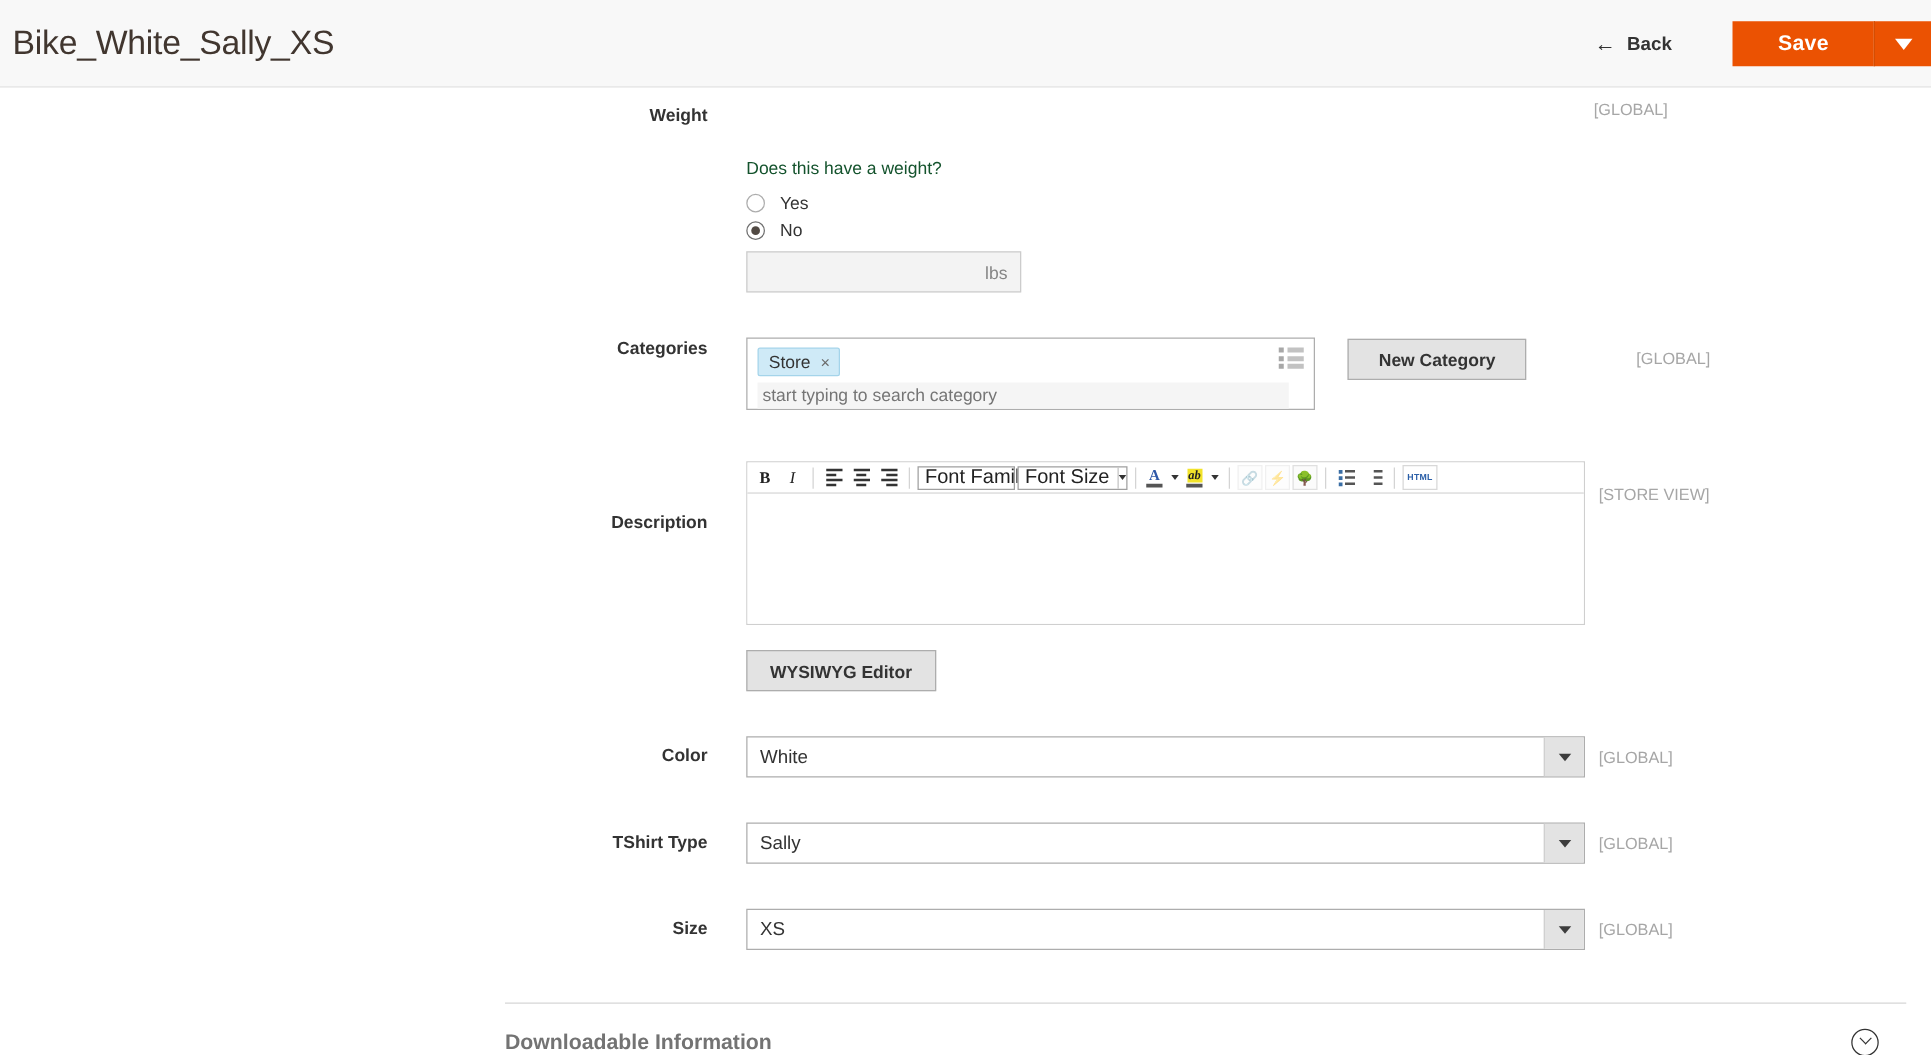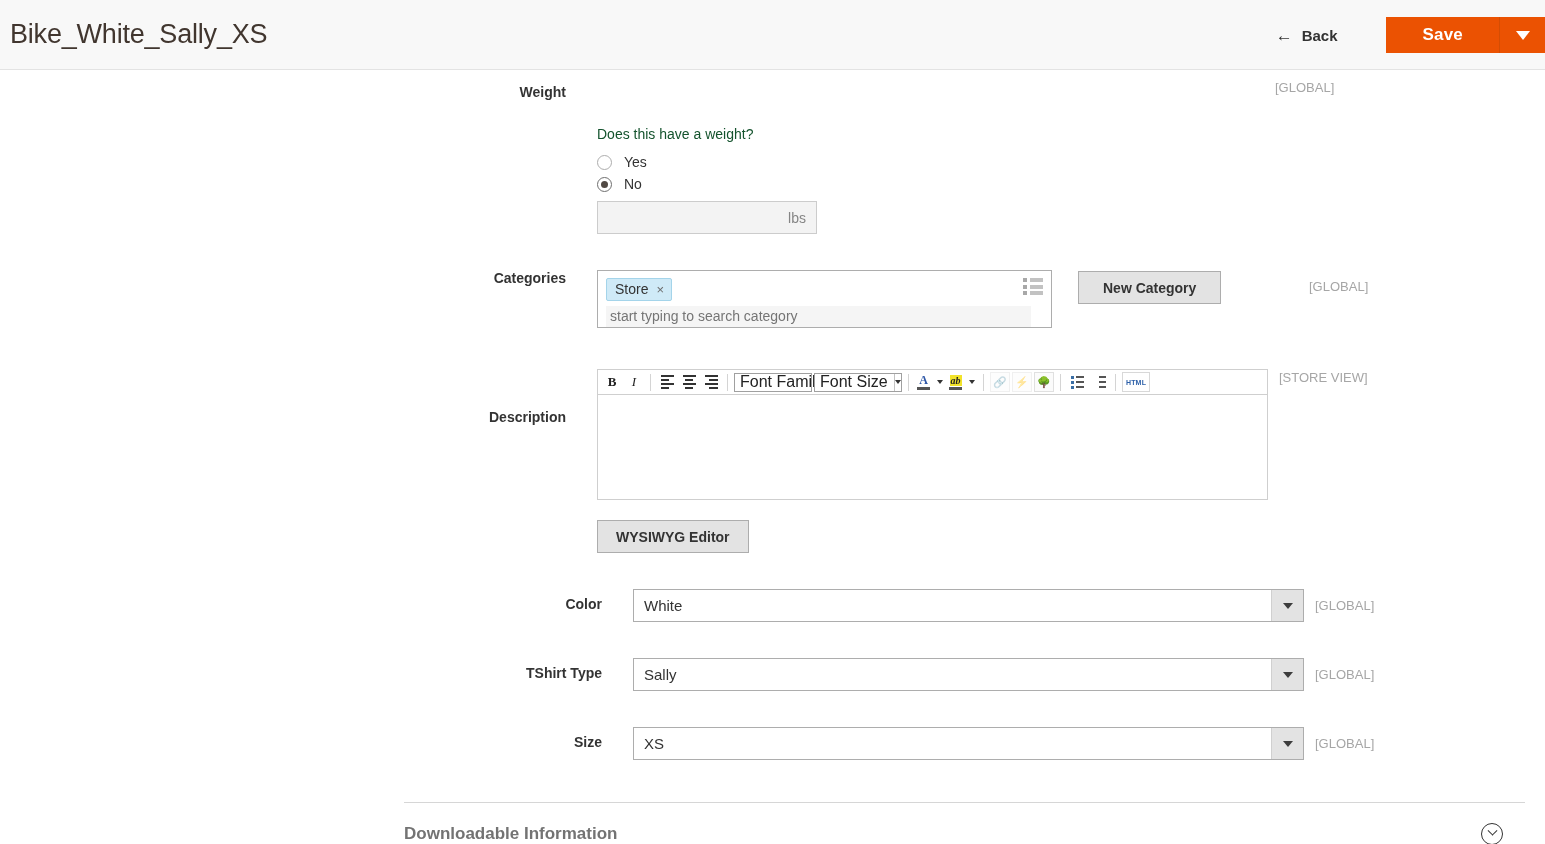--- a/index.html
+++ b/index.html
@@ -351,21 +351,21 @@
     background: #e3e3e3;
     border: 1px solid #adadad;
     font-size: 14px;
     font-weight: bold;
     font-family: "Liberation Sans", sans-serif;
     color: #333333;
     cursor: pointer;
   }
 
   
-  .select-row { margin-top: 36px; margin-left: 36px; }
+  .select-row { margin-top: 36px; }
   .magento-select {
     width: 671px;
     height: 33px;
     border: 1px solid #adadad;
     background: #ffffff;
     display: flex;
     align-items: center;
     position: relative;
     cursor: pointer;
   }
@@ -592,21 +592,21 @@
                   <span class="bar"></span>
                 </span>
             </span>
           </button>
           <span class="tb-sep"></span>
           <button class="html-btn">HTML</button>
         </div>
         <div class="editor-area"></div>
       </div>
       <button class="wysiwyg-btn">WYSIWYG Editor</button>
-      <div class="scope-note" style="left:682px; top:1px;">[STORE VIEW]</div>
+      <div class="scope-note" style="left:682px; top:19px;">[STORE VIEW]</div>
     </div>
   </div>
 
   <div class="field-row select-row">
     <div class="field-label" style="padding-top:7px;">Color</div>
     <div class="field-control">
       <div class="magento-select">
         <span class="value">White</span>
         <span class="sel-arrow">
             <span class="sel-caret"></span>

